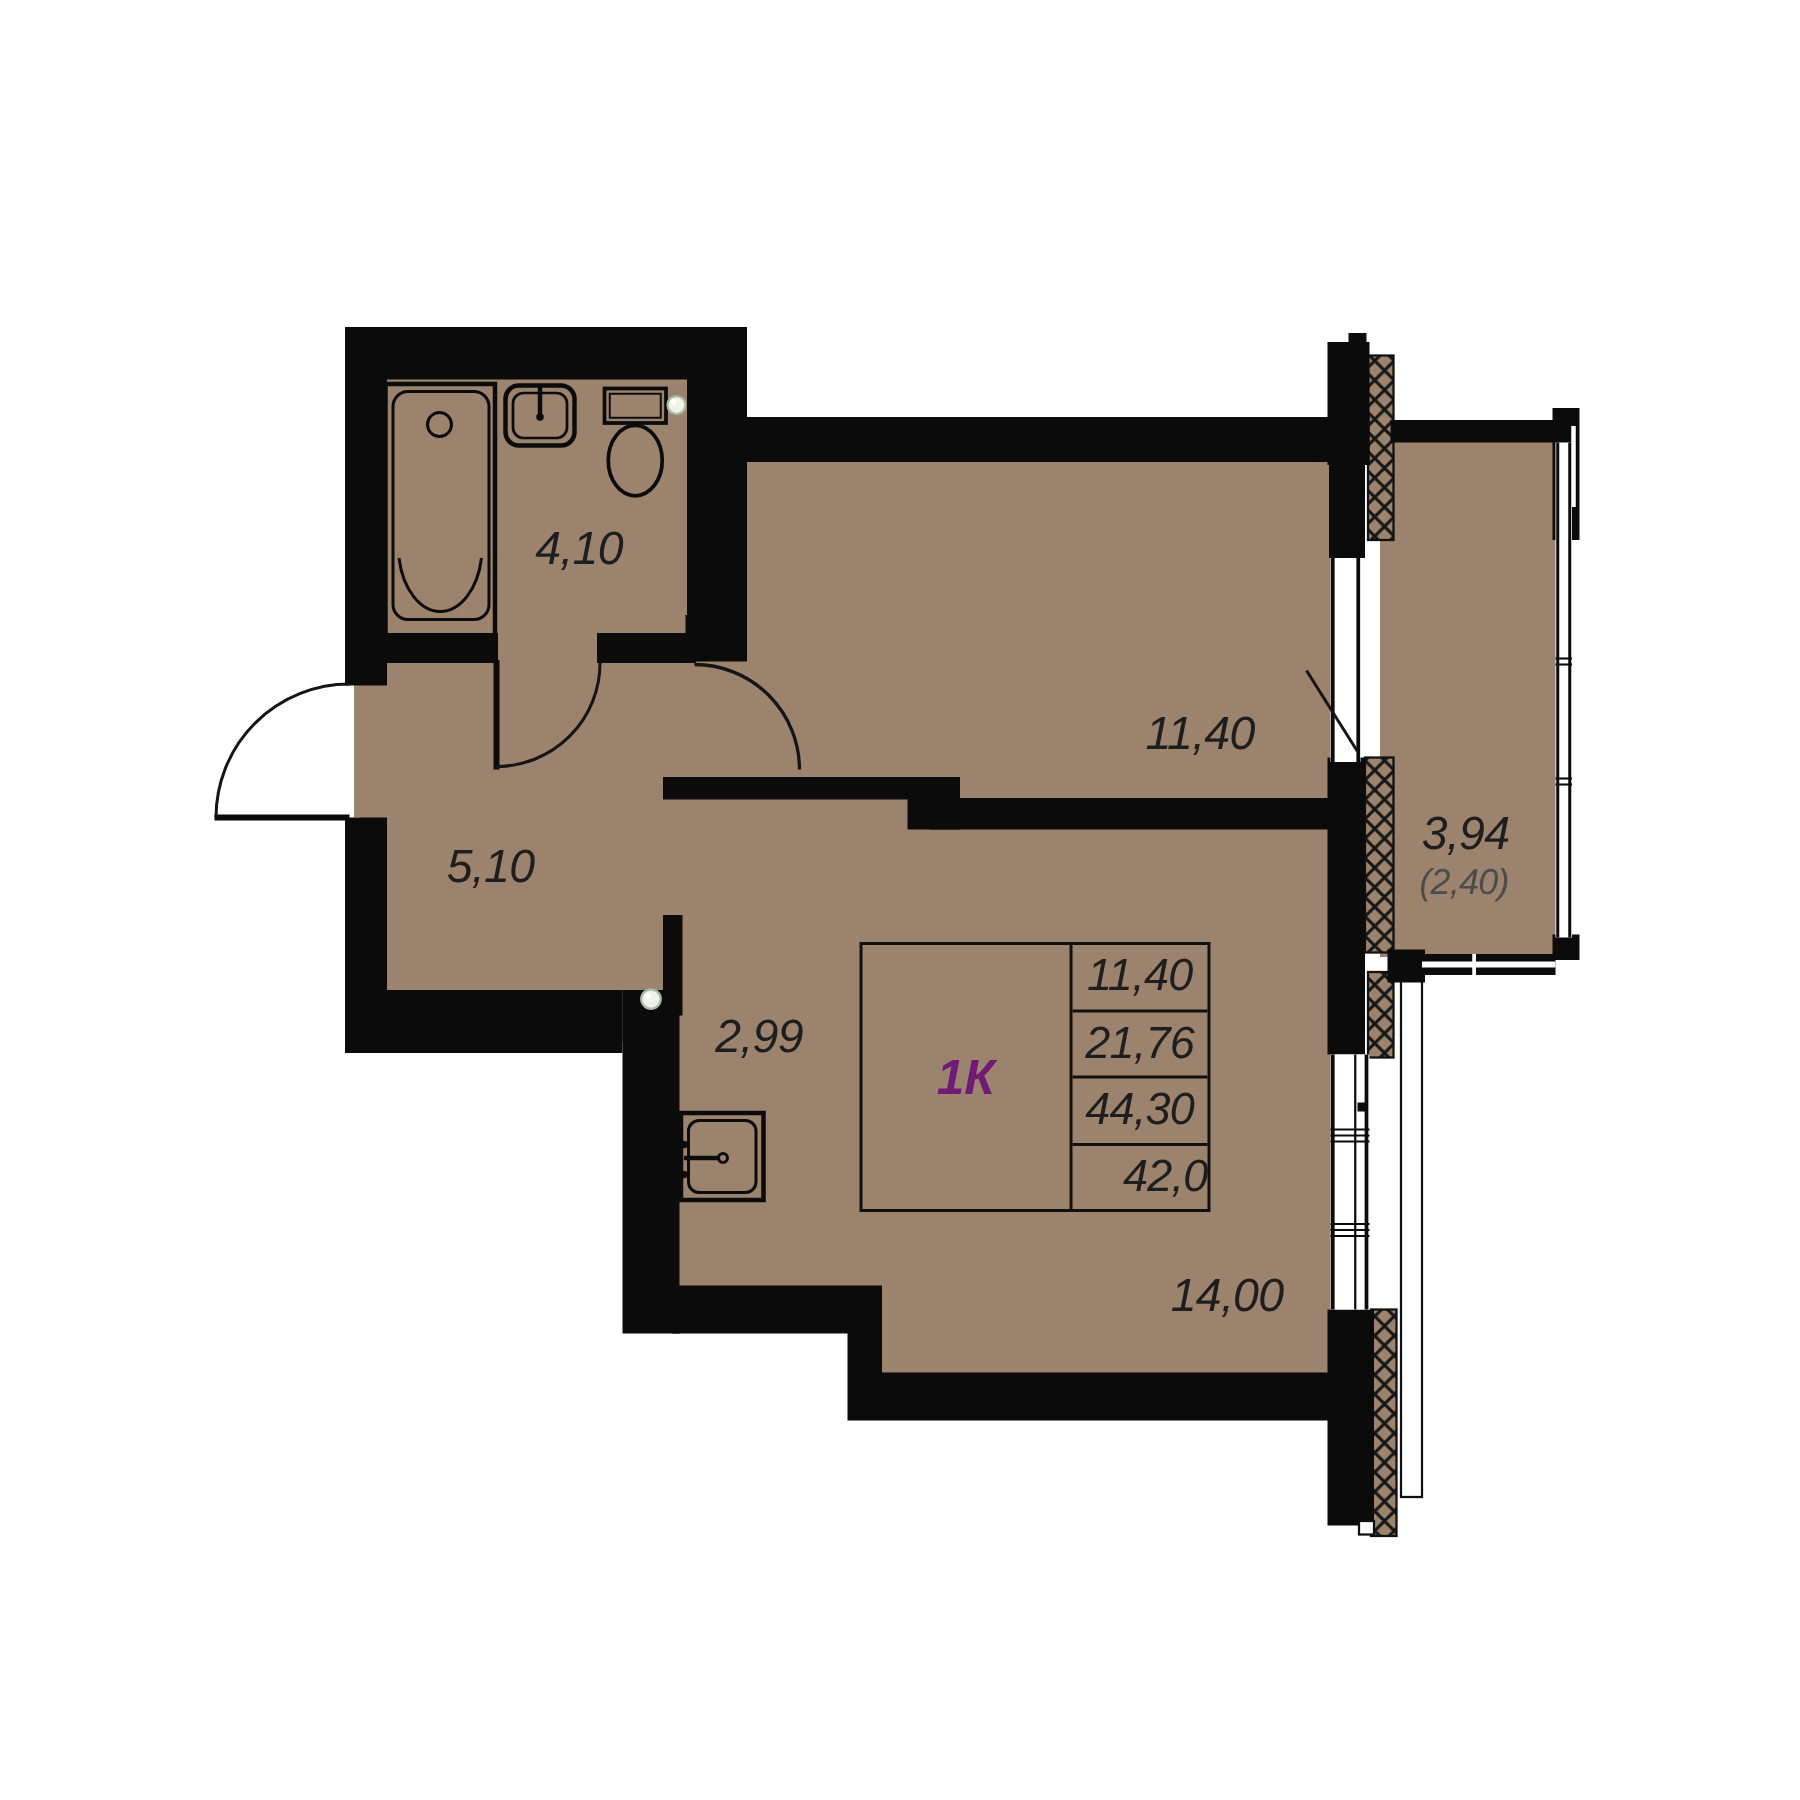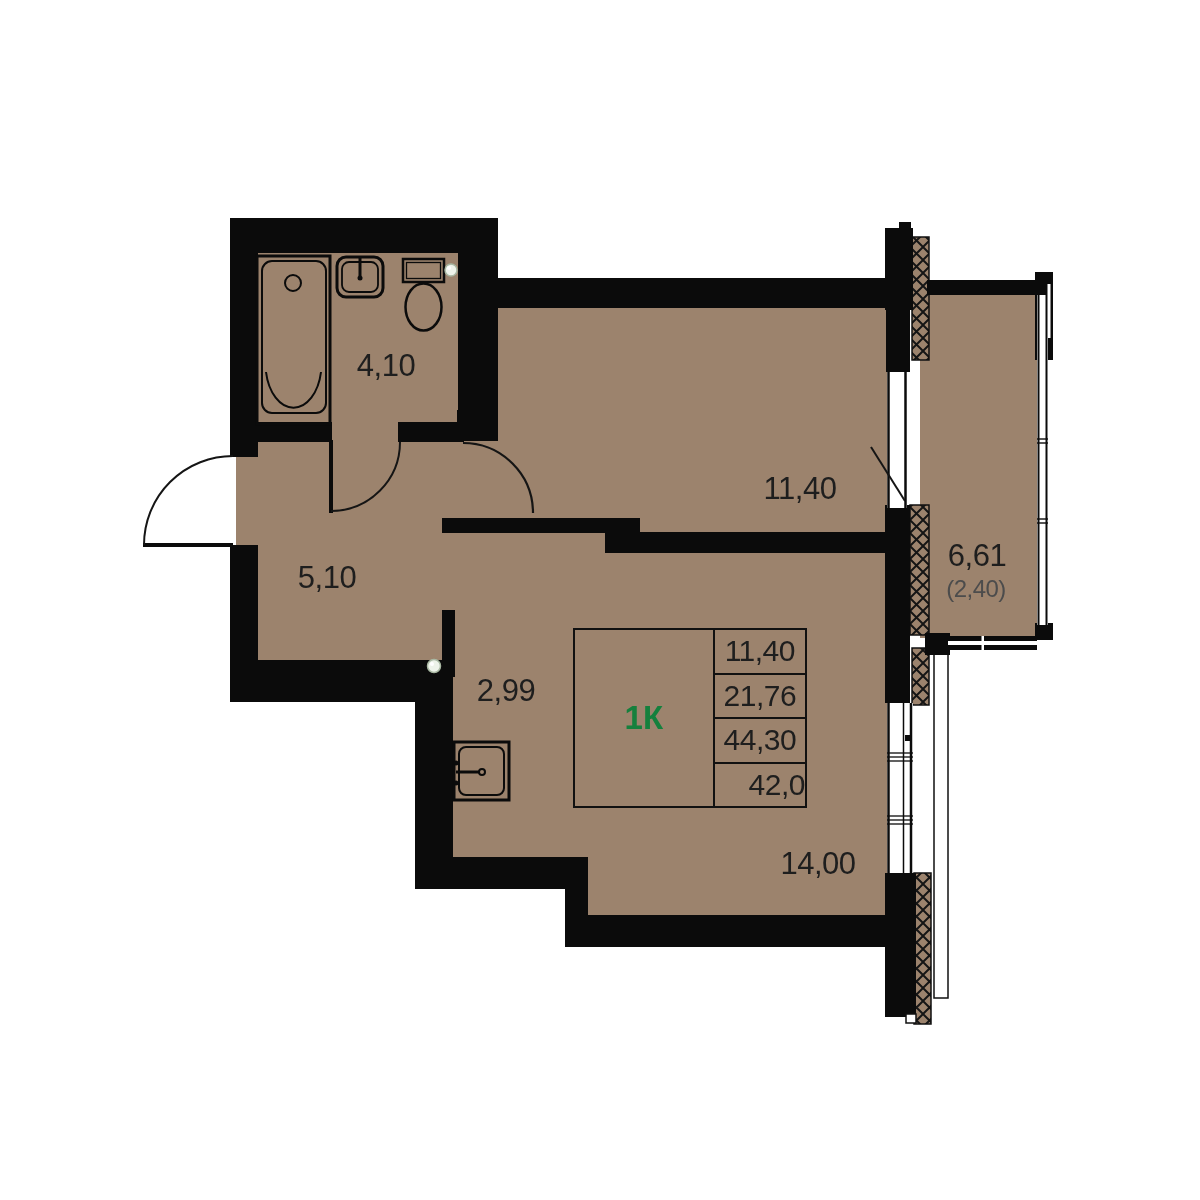--- a/index.html
+++ b/index.html
@@ -1,27 +1,27 @@
 <!DOCTYPE html>
 <html><head>
 <meta charset="utf-8">
 <style>
   html,body{margin:0;padding:0;background:#ffffff;}
   #canvas{position:relative;width:1200px;height:1200px;background:#ffffff;overflow:hidden;
-          font-family:"Liberation Sans", sans-serif;}
+          font-family:"Liberation Sans", sans-serif;font-style:italic;}
   #plan-svg{position:absolute;left:0;top:0;}
   .lbl{position:absolute;transform:translate(-50%,-50%);white-space:nowrap;
        font-size:31px;font-weight:400;color:#1e1e1e;letter-spacing:-0.5px;}
   .lbl.muted{color:#4c4c4c;font-size:24px;}
   
   .info-table{position:absolute;left:573px;top:628px;width:234px;height:180px;
               display:flex;box-sizing:border-box;border:2px solid #111;}
   .info-table .unit-cell{width:144px;box-sizing:border-box;border-right:2px solid #111;
               display:flex;align-items:center;justify-content:center;
-              font-size:33px;font-weight:700;color:#15803d;}
+              font-size:33px;font-weight:700;color:#701a75;}
   .info-table .vals{flex:1;display:flex;flex-direction:column;}
   .info-table .vals .val{flex:1;box-sizing:border-box;border-bottom:2px solid #111;
               display:flex;align-items:center;justify-content:center;
               font-size:30px;color:#1e1e1e;letter-spacing:-0.5px;}
   .info-table .vals .val:last-child{border-bottom:none;padding-left:34px;}
 </style>
 </head>
 <body>
 
 <div id="canvas">
@@ -190,21 +190,21 @@
     <circle cx="434" cy="666" r="6.5" fill="#eef3ea" stroke="#a9b8a3" stroke-width="1.5"></circle>
     <circle cx="432" cy="664" r="2" fill="#ffffff"></circle>
   </g>
 </svg>
 
   <div class="lbl" style="left:386px;top:366px;">4,10</div>
   <div class="lbl" style="left:327px;top:578px;">5,10</div>
   <div class="lbl" style="left:506px;top:691px;">2,99</div>
   <div class="lbl" style="left:800px;top:489px;">11,40</div>
   <div class="lbl" style="left:818px;top:864px;text-align:right;">14,00</div>
-  <div class="lbl" style="left:977px;top:556px;">6,61</div>
+  <div class="lbl" style="left:977px;top:556px;">3,94</div>
   <div class="lbl muted" style="left:976px;top:589px;">(2,40)</div>
 
   <div class="info-table">
     <div class="unit-cell">1К</div>
     <div class="vals">
       <div class="val">11,40</div>
       <div class="val">21,76</div>
       <div class="val">44,30</div>
       <div class="val">42,0</div>
     </div>

